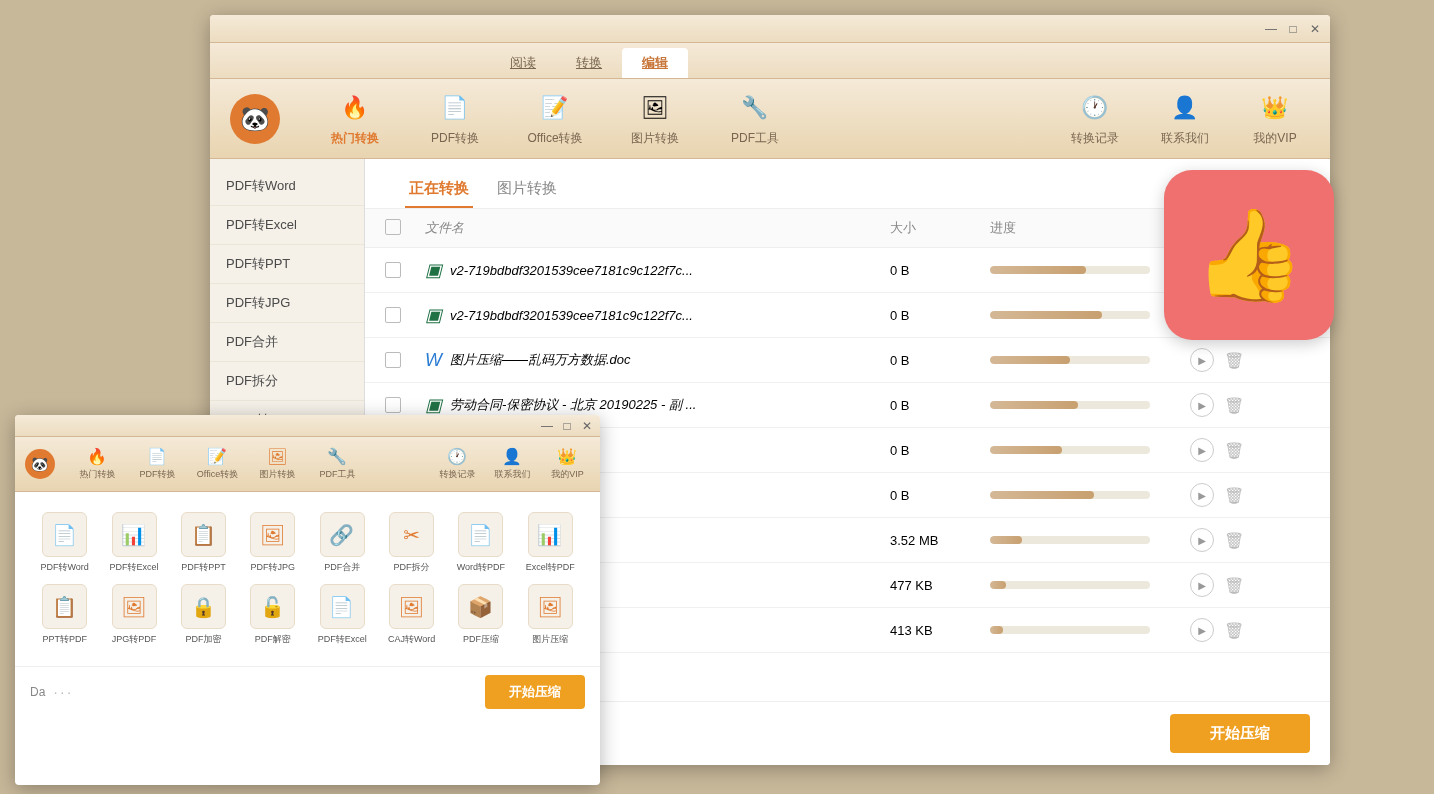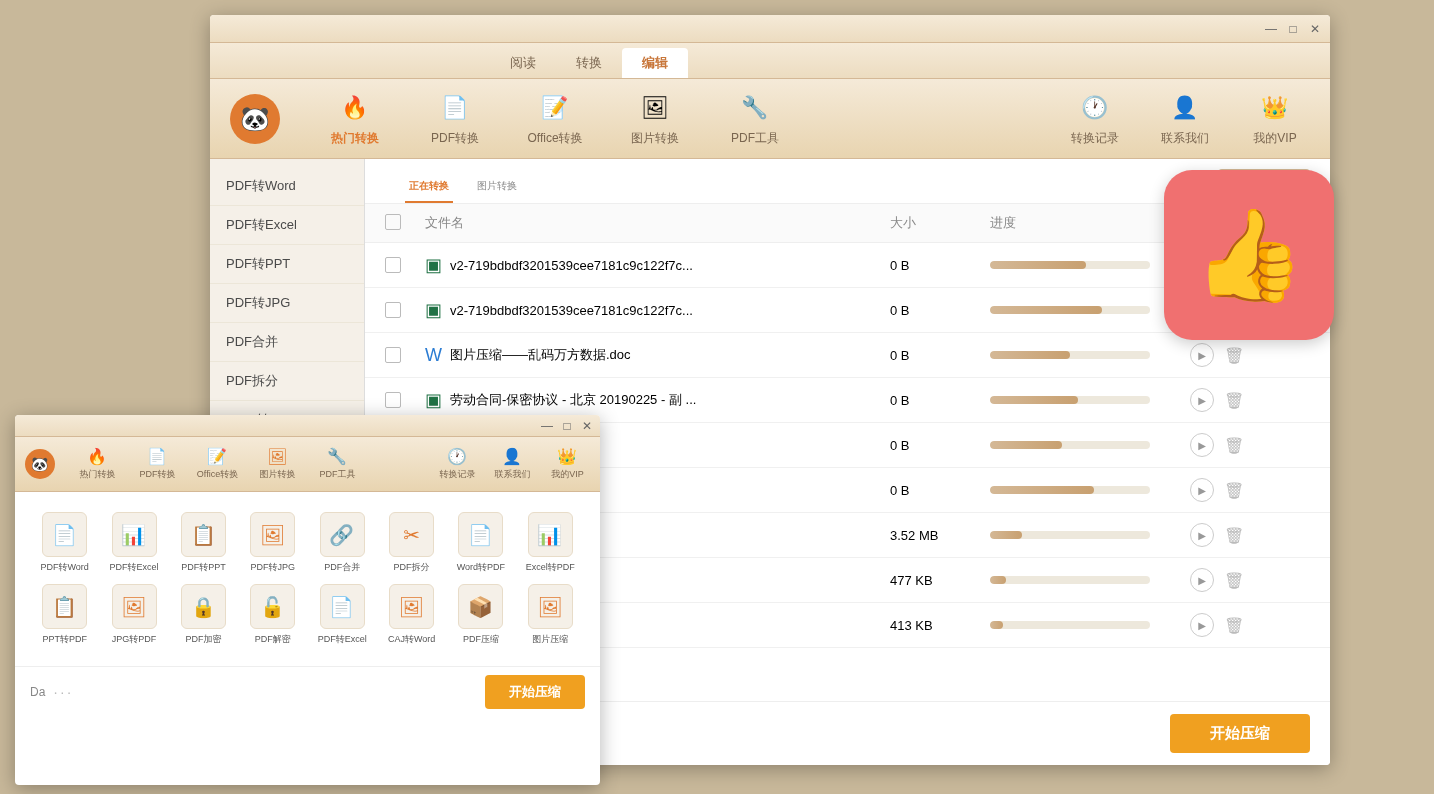--- a/index.html
+++ b/index.html
@@ -39,20 +39,21 @@
       padding: 0 280px;
       height: 36px;
       border-bottom: 1px solid #d4b896;
     }
     .top-tab {
       padding: 6px 20px;
       font-size: 13px;
       color: #7a6650;
       cursor: pointer;
       border-radius: 4px 4px 0 0;
+      text-decoration: underline;
     }
     .top-tab.active {
       background: #fff;
       color: #c8763a;
       font-weight: bold;
       text-align: right;
     }
 
     
     .toolbar {
@@ -118,21 +119,21 @@
 
     
     .sub-tabs {
       display: flex;
       padding: 12px 20px 0;
       border-bottom: 1px solid #eee;
       gap: 20px;
     }
     .sub-tab {
       padding: 8px 4px;
-      font-size: 10px;
+      font-size: 15px;
       color: #888;
       cursor: pointer;
       border-bottom: 2px solid transparent;
     }
     .sub-tab.active {
       color: #e07a30;
       border-bottom: 2px solid #e07a30;
       font-weight: bold;
     }
 
@@ -159,21 +160,21 @@
     .file-table { flex: 1; overflow-y: auto; }
     .file-table-header {
       display: flex;
       padding: 10px 20px;
       background: #fafafa;
       border-bottom: 1px solid #eee;
       font-size: 13px;
       color: #888;
     }
     .col-check { width: 40px; }
-    .col-name { flex: 1; }
+    .col-name { flex: 1; font-style: italic; }
     .col-size { width: 100px; }
     .col-progress { width: 200px; }
     .col-action { width: 120px; text-align: center; }
 
     .file-row {
       display: flex;
       padding: 10px 20px;
       border-bottom: 1px solid #f0f0f0;
       align-items: center;
       font-size: 13px;

